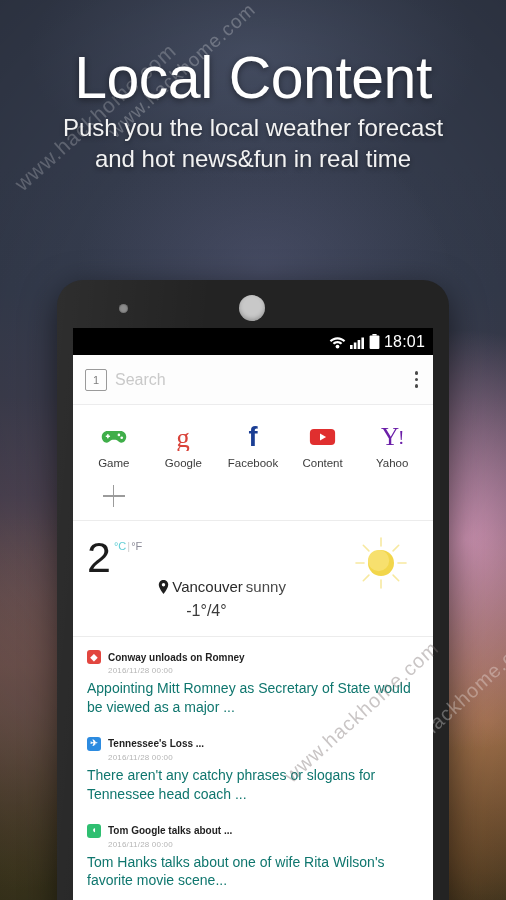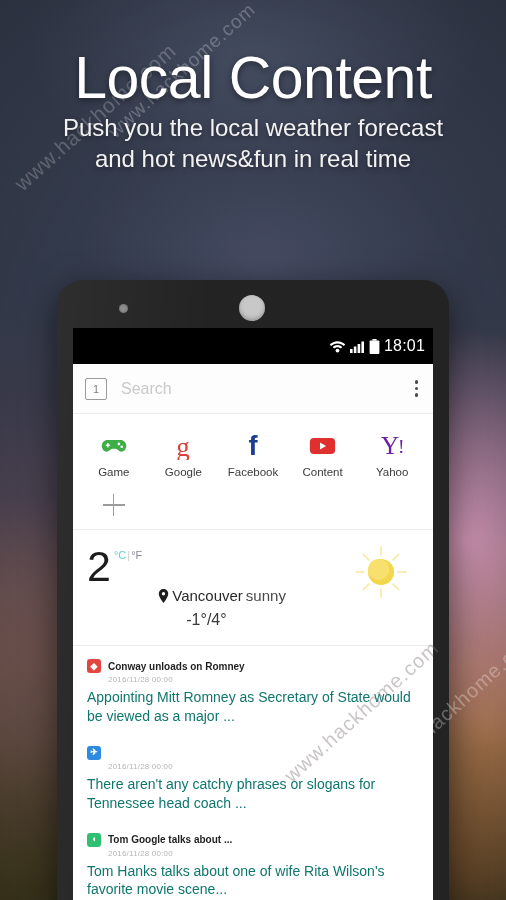--- a/index.html
+++ b/index.html
@@ -109,21 +109,21 @@
   .screen {
     position:absolute;
     left:16px; top:48px;
     width:360px; height:592px;
     background:#ffffff;
     overflow:hidden;
   }
 
   
   .statusbar {
-    height:36px; background:#000;
+    height:27px; background:#000;
     display:flex; align-items:center; justify-content:flex-end;
     padding-right:8px; gap:4px;
     color:#fff;
   }
   .status-time { font-size:16px; font-weight:400; letter-spacing:0.2px; }
   .ic-wifi { width:17px; height:14px; position:relative; }
   .ic-wifi svg, .ic-sig svg, .ic-bat svg { display:block; }
   .ic-sig { width:15px; height:14px; }
   .ic-bat { width:11px; height:15px; }
 
@@ -135,21 +135,21 @@
     border-bottom:1px solid #ececed;
   }
   .tabcount {
     width:22px; height:22px;
     border:1.6px solid #9a9a9a;
     border-radius:2px;
     display:flex; align-items:center; justify-content:center;
     font-size:11px; color:#7d7d7d;
   }
   .search-placeholder {
-    flex:1; margin-left:14px;
+    flex:1; margin-left:8px;
     font-size:16px; color:#c9c9c9;
   }
   .menu-dots { display:flex; flex-direction:column; gap:3px; padding:4px 5px; }
   .menu-dots i { width:3.5px; height:3.5px; border-radius:50%; background:#4a4a4a; display:block; }
 
   
   .shortcuts {
     padding:12px 6px 4px 6px;
     border-bottom:1px solid #ececec;
   }
@@ -382,20 +382,21 @@
         </div>
         <div class="ni-date">2016/11/28 00:00</div>
         <div class="ni-body">Appointing Mitt Romney as Secretary of State would be viewed as a major ...</div>
       </div>
 
       <div class="news-item">
         <div class="ni-head">
           <span class="ni-ico" style="background:#2C8BE0">
             <span>✈</span>
           </span>
+          <span class="ni-title">Tennessee's Loss ...</span>
         </div>
         <div class="ni-date">2016/11/28 00:00</div>
         <div class="ni-body">There aren't any catchy phrases or slogans for Tennessee head coach ...</div>
       </div>
 
       <div class="news-item">
         <div class="ni-head">
           <span class="ni-ico" style="background:#2FBF71">
             <span>◖</span>
           </span>

